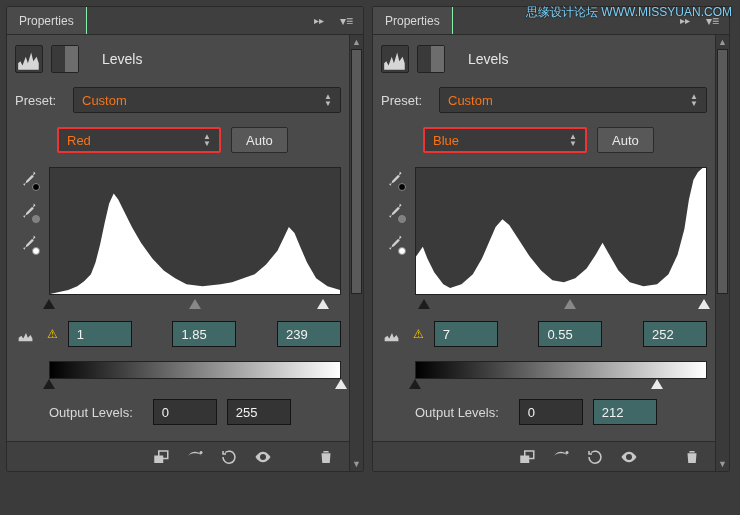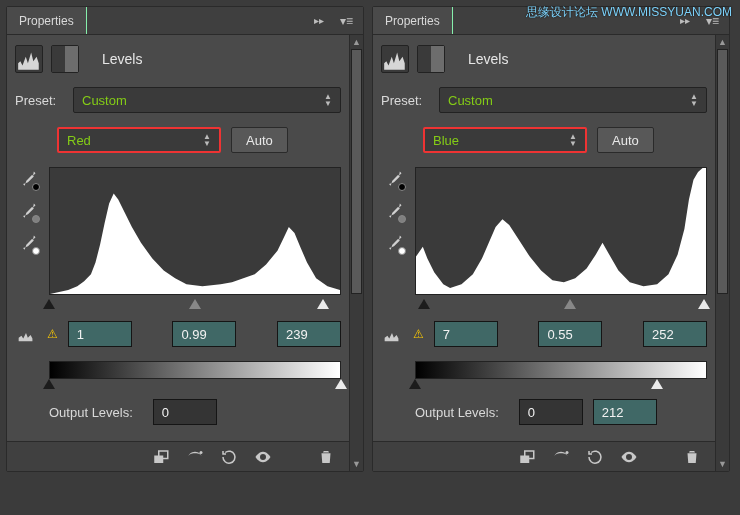--- a/index.html
+++ b/index.html
@@ -17,21 +17,21 @@
 .mask-thumb { width: 28px; height: 28px; border: 1px solid #222; border-radius: 2px; display: flex; }
 .mask-thumb .half { width: 50%; height: 100%; }
 .mask-thumb .h1 { background: #3a3a3a; }
 .mask-thumb .h2 { background: #6d6d6d; }
 .adj-label { color: #e6e6e6; font-size: 14px; font-weight: normal; margin-left: 15px; }
 .row { display: flex; align-items: center; gap: 10px; margin-bottom: 14px; }
 .label { color: #d9d9d9; font-size: 13px; min-width: 48px; }
 .select { flex: 1; height: 26px; background: #3a3a3a; border: 1px solid #222; border-radius: 2px; display: flex; align-items: center; padding: 0 8px; position: relative; }
 .select.narrow { flex: none; width: 164px; margin-left: 42px; gap: 16px; }
 .select.hl { border: 2px solid #e33; }
-.select-val { color: #84cc16; font-size: 13px; }
+.select-val { color: #f97316; font-size: 13px; }
 .stepper { margin-left: auto; display: flex; flex-direction: column; line-height: 7px; }
 .stepper span { color: #bbb; font-size: 8px; }
 .btn { height: 26px; padding: 0 14px; background: #585858; border: 1px solid #2a2a2a; border-radius: 2px; color: #e8e8e8; font-size: 13px; display: flex; align-items: center; }
 .histo-row { display: flex; gap: 8px; margin-bottom: 4px; }
 .eyedrop-col { display: flex; flex-direction: column; gap: 12px; width: 26px; align-items: center; padding-top: 2px; }
 .eyedrop { width: 20px; height: 20px; color: #d0d0d0; cursor: pointer; position: relative; }
 .eyedrop svg { width: 100%; height: 100%; }
 .eye-dot { position: absolute; right: -2px; bottom: -2px; width: 8px; height: 8px; border-radius: 50%; border: 1px solid #888; }
 .ed-black { background: #000; }
 .ed-gray { background: #808080; }
@@ -136,32 +136,33 @@
           <div class="tri" style="left:50%"></div>
           <div class="tri wht" style="left:94%"></div>
         </div>
         <div class="inputs-row">
           <div class="clip-icon"><svg viewBox="0 0 24 24">
                   <path fill="currentColor" d="M4 20v-4l3-2 2 3 3-6 2 5 3-3 2 4v3z"></path>
                 </svg></div>
           <span class="warn">⚠</span>
           <div class="numbox">1</div>
           <div class="input-spacer"></div>
-          <div class="numbox">0.99</div>
+          <div class="numbox">1.85</div>
           <div class="input-spacer"></div>
           <div class="numbox">239</div>
         </div>
         <div class="gradient-bar"></div>
         <div class="out-slider">
           <div class="tri blk" style="left:0%"></div>
           <div class="tri wht" style="left:100%"></div>
         </div>
         <div class="output-row">
           <div class="output-label">Output Levels:</div>
           <div class="numbox dark">0</div>
+          <div class="numbox dark">255</div>
         </div>
       </div>
       <div class="bottom-bar">
         <div class="sp"></div>
         <div class="bottom-btn">
               <svg viewBox="0 0 24 24">
                 <rect x="3" y="10" width="12" height="10" fill="currentColor"></rect>
                 <rect x="9" y="4" width="12" height="10" fill="none" stroke="currentColor" stroke-width="2"></rect>
               </svg>
             </div>

